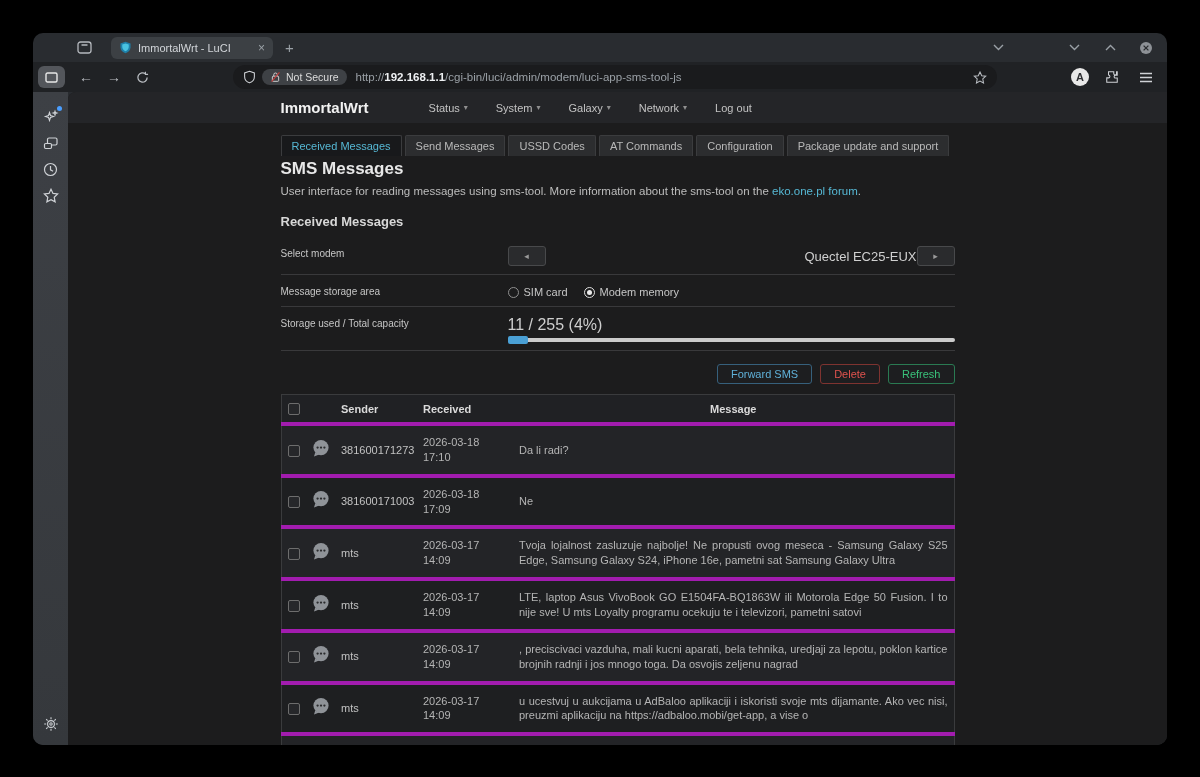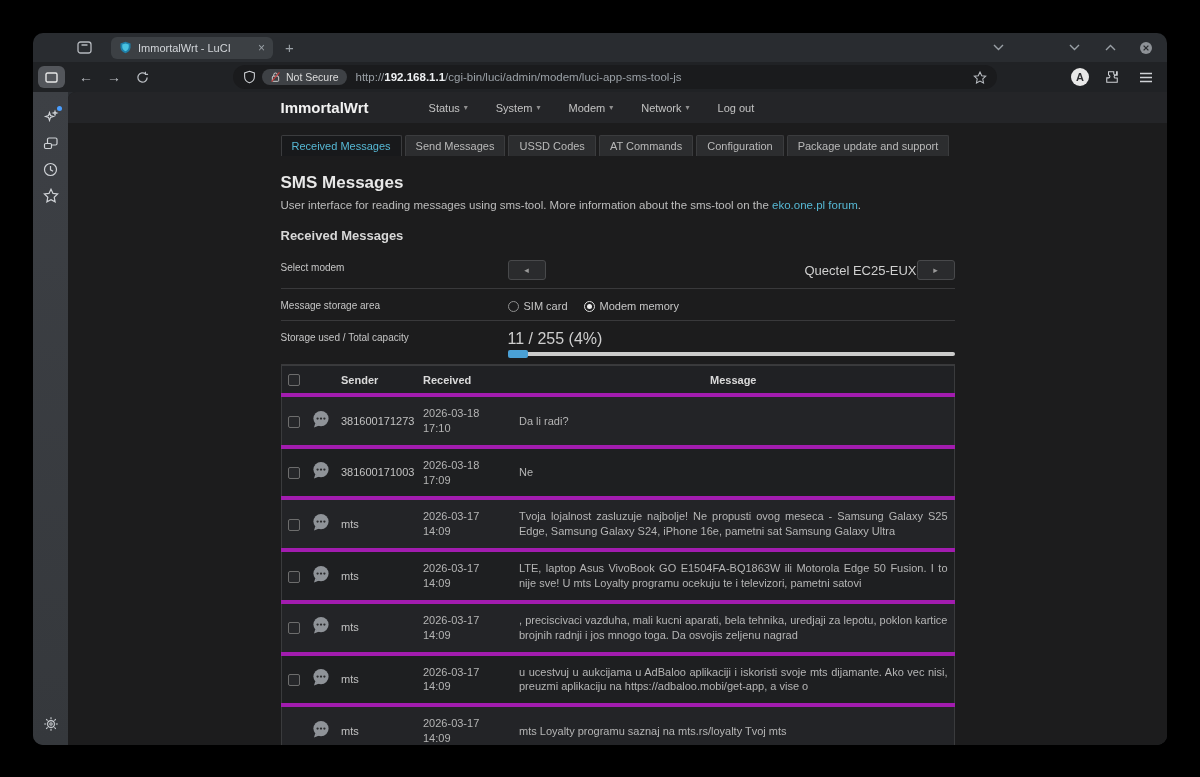--- a/index.html
+++ b/index.html
@@ -63,21 +63,21 @@
   .menu { display:flex; align-items:center; gap:28px; }
   .menu-item { font-size:11px; color:#c3c3c3; display:inline-flex; gap:4px;
     align-items:center; cursor:default; }
   .menu-item .caret { font-size:8px; color:#8f8f8f; }
 
   .ltabs { display:flex; gap:3px; margin-top:12px; }
   .ltab { padding:4px 10px; font-size:11px; color:#b9b9b9; background:#2c2d2f;
     border:1px solid #3b3c3e; border-bottom:none; border-radius:2px 2px 0 0; }
   .ltab.active { background:#18191b; color:var(--accent_teal,#56b8d4); }
 
-  .page-title { margin-top:17px; font-size:17px; font-weight:bold; color:#e8e8e8; }
+  .page-title { margin-top:3px; font-size:17px; font-weight:bold; color:#e8e8e8; }
   .intro { margin-top:6px; font-size:11.5px; color:#bdbdbd; }
   .intro a { color:var(--link,#56b8d4); text-decoration:none; }
   .section-title { margin-top:17px; font-size:13px; font-weight:bold; color:#d8d8d8; }
 
   .form { margin-top:8px; }
   .frow { display:flex; align-items:flex-start; padding:9px 0 8px 0;
     border-bottom:1px solid #39393b; }
   .flabel { width:227px; flex:none; font-size:10px; color:#c6c6c6; padding-top:2px; }
   .fctrl { flex:1; font-size:11px; color:#c6c6c6; }
   .modem-sel { display:flex; align-items:center; }
@@ -264,21 +264,21 @@
             <span class="menu">
                 <span class="menu-item">
                   <span>Status</span>
                   <span class="caret">▾</span>
                 </span>
                 <span class="menu-item">
                   <span>System</span>
                   <span class="caret">▾</span>
                 </span>
                 <span class="menu-item">
-                  <span>Modem</span>
+                  <span>Galaxy</span>
                   <span class="caret">▾</span>
                 </span>
                 <span class="menu-item">
                   <span>Network</span>
                   <span class="caret">▾</span>
                 </span>
                 <span class="menu-item">
                   <span>Log out</span>
                 </span>
               </span>
@@ -327,20 +327,25 @@
               <span class="flabel">Storage used / Total capacity</span>
               <div class="fctrl">
                 <div class="cap-value">11 / 255 (4%)</div>
                 <div class="track">
                     <div class="fill" style="width: 4.5%;"></div>
                   </div>
               </div>
             </div>
           </div>
 
+          <div class="actions">
+            <button class="btn btn-forward">Forward SMS</button>
+            <button class="btn btn-delete">Delete</button>
+            <button class="btn btn-refresh">Refresh</button>
+          </div>
 
           <table class="sms">
             <colgroup>
                 <col class="c1">
                 <col class="c2">
                 <col class="c3">
                 <col class="c4">
                 <col class="c5">
               </colgroup>
             <thead>

